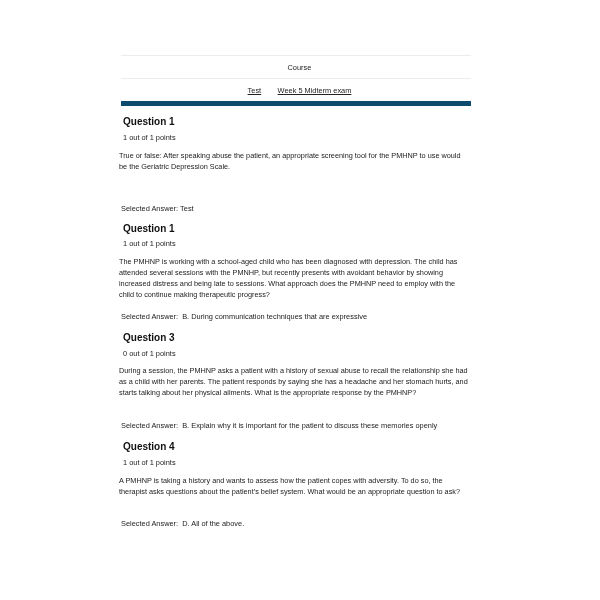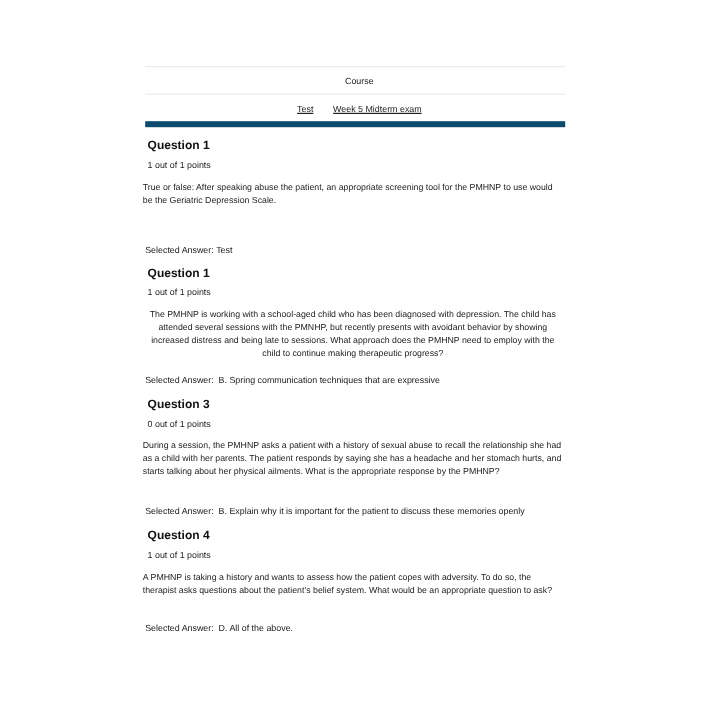--- a/index.html
+++ b/index.html
@@ -118,25 +118,25 @@
       <p>True or false: After speaking abuse the patient, an appropriate screening tool for the PMHNP  to use would be the Geriatric Depression Scale.</p>
     </div>
     <div class="q-answer" style="top:204px;">
       <span class="label">Selected Answer:</span><span>Test</span>
     </div>
   </div>
 
   <div class="q" style="top:0;">
     <div class="q-title" style="top:223px;">Question 1</div>
     <div class="q-points" style="top:239px;">1 out of 1 points</div>
-    <div class="q-body" style="top:256px;text-align:center;">
+    <div class="q-body" style="top:256px;">
       <p>The PMHNP is working with a school-aged child who has been diagnosed with depression. The child has attended several sessions with the PMNHP, but recently presents with avoidant behavior by showing increased distress and being late to sessions. What approach does the PMHNP need to employ with the child to continue making therapeutic progress?</p>
     </div>
     <div class="q-answer" style="top:312px;">
-      <span class="label">Selected Answer:</span><span> B. Spring communication techniques that are expressive</span>
+      <span class="label">Selected Answer:</span><span> B. During communication techniques that are expressive</span>
     </div>
   </div>
 
   <div class="q" style="top:0;">
     <div class="q-title" style="top:332px;">Question 3</div>
     <div class="q-points" style="top:349px;">0 out of 1 points</div>
     <div class="q-body" style="top:365px;">
       <p>During a session, the PMHNP asks a patient with a history of sexual abuse to recall the relationship she had as a child with her parents. The patient responds by saying she has a headache and her stomach hurts, and starts talking about her physical ailments. What is the appropriate response by the PMHNP?</p>
     </div>
     <div class="q-answer" style="top:421px;">

